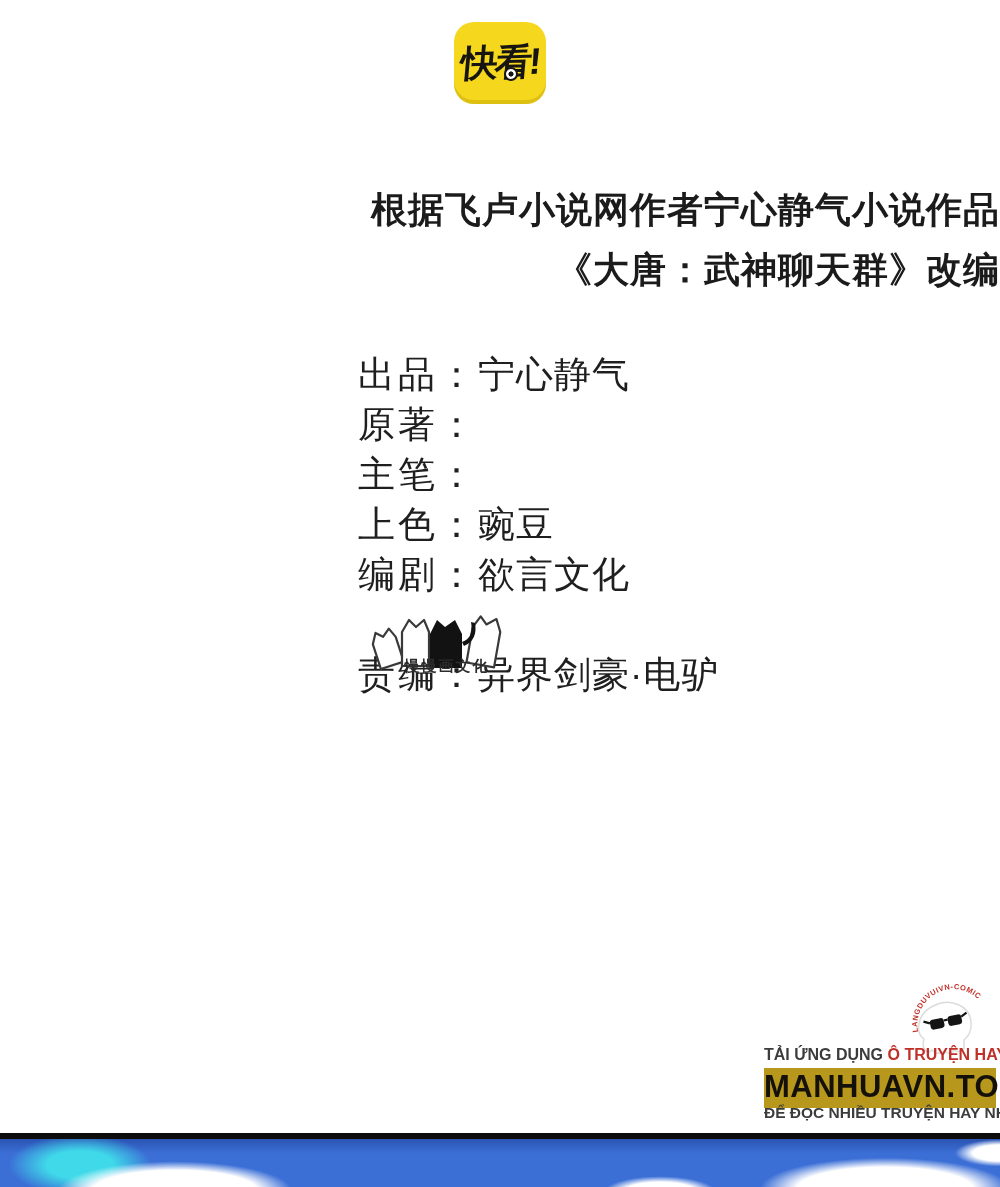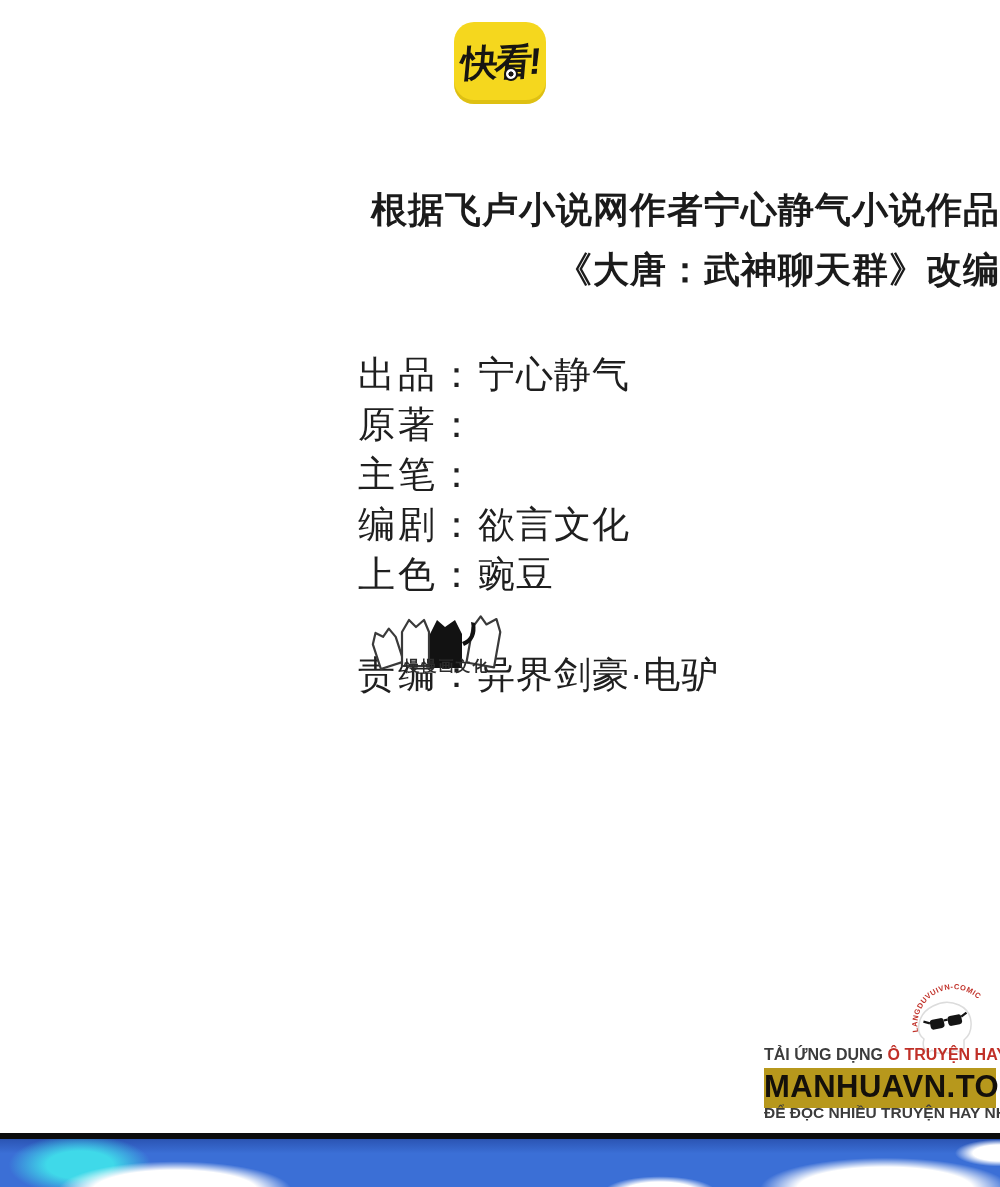--- a/index.html
+++ b/index.html
@@ -188,26 +188,26 @@
       <span class="credit-label">出品：</span>
       <span class="credit-value">宁心静气</span>
     </div>
     <div class="credit-row">
       <span class="credit-label">原著：</span>
     </div>
     <div class="credit-row">
       <span class="credit-label">主笔：</span>
     </div>
     <div class="credit-row">
+      <span class="credit-label">上色：</span>
+      <span class="credit-value">豌豆</span>
+    </div>
+    <div class="credit-row">
       <span class="credit-label">编剧：</span>
       <span class="credit-value">欲言文化</span>
-    </div>
-    <div class="credit-row">
-      <span class="credit-label">上色：</span>
-      <span class="credit-value">豌豆</span>
     </div>
     <div class="credit-row">
       <span class="studio-logo">
         <svg width="175" height="66" viewBox="0 0 175 66">
 
           <g transform="rotate(-18 30 42)" stroke="#3a3a3a" stroke-width="2.2" fill="#ffffff" stroke-linejoin="round">
             <path d="M18,30 L24,20 L30,26 L38,20 L42,30 L42,56 L18,56 Z"></path>
           </g>
 
           <g stroke="#3a3a3a" stroke-width="2.2" fill="#ffffff" stroke-linejoin="round">

